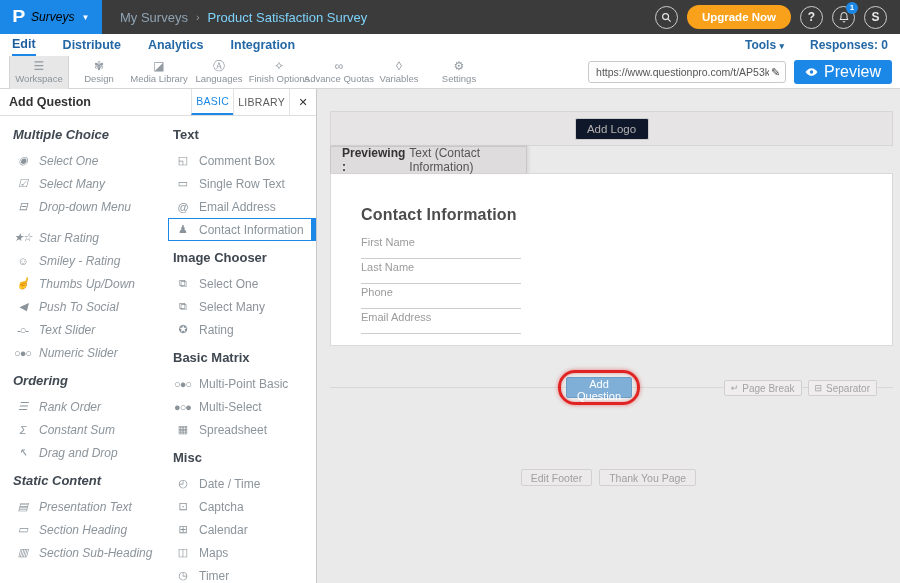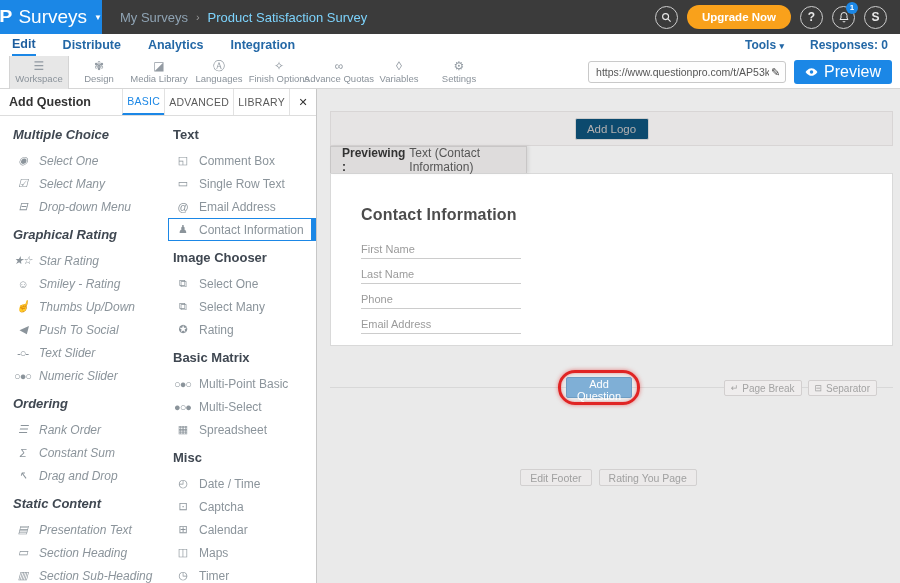--- a/index.html
+++ b/index.html
@@ -4,21 +4,21 @@
 <style>
   * { box-sizing: border-box; margin: 0; padding: 0; }
   html,body { width:900px; height:583px; overflow:hidden; }
   body { font-family: "Liberation Sans", sans-serif; }
   .app { position:relative; width:900px; height:583px; background:#eaeaea; overflow:hidden; }
 
   
   .topbar { display:flex; align-items:center; height:34px; background:#3b3b3b; }
   .brand { display:flex; align-items:center; justify-content:center; gap:7px; width:102px; height:34px; background:#1b87e6; cursor:pointer; }
   .brand .logo { color:#fff; font-weight:bold; font-size:17px; transform:scaleX(1.15); }
-  .brand .brand-label { color:#ffffff; font-size:19px; }
+  .brand .brand-label { color:#000000; font-size:12px;font-style:italic; }
   .brand .caret { color:#fff; font-size:8px; }
   .crumbs { display:flex; align-items:center; gap:8px; margin-left:18px; font-size:13px; }
   .crumb-parent { color:#8fa3b3; cursor:pointer; }
   .crumb-sep { color:#9b9b9b; font-size:11px; }
   .crumb-current { color:#7dd3fc; }
   .top-right { margin-left:auto; display:flex; align-items:center; gap:9px; padding-right:13px; }
   .circle-btn { position:relative; width:23px; height:23px; border:1.5px solid #cccccc; border-radius:50%; display:flex; align-items:center; justify-content:center; color:#e8e8e8; font-size:12px; font-weight:bold; cursor:pointer; }
   .upgrade-btn { height:24px; padding:0 15px; border:none; border-radius:12px; background:#f9a11b; color:#fff; font-size:11.5px; font-weight:bold; font-family:inherit; cursor:pointer; }
   .badge { position:absolute; top:-5px; right:-4px; min-width:12px; height:12px; border-radius:6px; background:#1b87e6; color:#fff; font-size:8px; font-weight:bold; display:flex; align-items:center; justify-content:center; padding:0 2px; }
 
@@ -60,27 +60,27 @@
   .qt-item { height:23px; display:flex; align-items:center; gap:7px; color:#8b949b; font-size:12px; cursor:pointer; }
   .qt-glyph { width:19px; flex:none; text-align:center; font-size:11px; color:#8b949b; letter-spacing:-1px; }
   .qt-label { white-space:nowrap; }
   .qt-plus { display:none; }
   .qt-item.selected { border:1px solid #1b87e6; margin-left:-5px; padding-left:4px; height:23px; }
   .qt-item.selected .qt-plus { display:flex; margin-left:auto; width:21px; height:21px; background:#1b87e6; color:#fff; font-size:14px; font-weight:bold; align-items:center; justify-content:center; cursor:pointer; }
 
   
   .canvas { position:relative; flex:1; background:#eaeaea; }
   .logo-band { position:absolute; left:13px; right:7px; top:22px; height:35px; background:#e6e4e4; border:1px solid #d8d5d5; display:flex; align-items:center; justify-content:center; }
-  .add-logo-btn { width:74px; height:22px; background:#0c4a6e; border:1px solid #ccc; border-radius:2px; color:#b3b0b0; font-size:11.5px; font-family:inherit; cursor:pointer; }
+  .add-logo-btn { width:74px; height:22px; background:#0f172a; border:1px solid #ccc; border-radius:2px; color:#b3b0b0; font-size:11.5px; font-family:inherit; cursor:pointer; }
   .preview-tab { position:absolute; left:13px; top:57px; width:197px; height:27px; background:#dedcdc; border:1px solid #c8c6c6; border-bottom:none; display:flex; align-items:center; padding-left:11px; font-size:12px; color:#555; box-shadow:2px 0 3px rgba(0,0,0,.08); z-index:2; }
   .preview-tab b { color:#333; margin-right:4px; }
   .card { position:absolute; left:13px; right:7px; top:84px; height:173px; background:#fff; border:1px solid #d9d9d9; z-index:1; }
   .card h2 { margin:32px 0 0 30px; font-size:16px; font-weight:bold; color:#4c4c4c; letter-spacing:.2px; }
   .form-fields { margin:10px 0 0 30px; width:160px; }
-  .form-field { height:25px; display:flex; align-items:flex-end; border-bottom:1px solid #ccc; font-size:11px; color:#9b9b9b; padding-bottom:3px; cursor:text; }
+  .form-field { height:25px; display:flex; align-items:flex-end; border-bottom:1px solid #ccc; font-size:11px; color:#9b9b9b; padding-bottom:10px; cursor:text; }
   .rule { position:absolute; left:13px; right:7px; top:298px; height:1px; background:#d8d8d8; }
   .red-ring { position:absolute; left:241px; top:281px; width:82px; height:35px; border:3px solid #e02424; border-radius:17px; box-shadow:0 0 4px rgba(224,36,36,.55), inset 0 0 3px rgba(224,36,36,.45); display:flex; align-items:center; justify-content:center; z-index:3; }
   .add-q-btn { width:66px; height:21px; background:#7fafd6; border:1px solid #6d9dc4; border-radius:2px; color:#fff; font-size:11px; font-family:inherit; cursor:pointer; }
   .pb-sep { position:absolute; top:291px; right:23px; display:flex; gap:6px; z-index:2; }
   .mini-btn { height:16px; padding:0 6px; background:#efeded; border:1px solid #d2cfcf; border-radius:2px; color:#a3a3a3; font-size:10px; font-family:inherit; display:flex; align-items:center; gap:4px; cursor:pointer; }
   .mini-btn .mini-glyph { font-size:9px; }
   .footer-btns { position:absolute; left:0; right:0; top:344px; display:flex; justify-content:center; gap:7px;margin-top:36px; }
   .gray-btn { height:17px; padding:0 9px; background:#eceaea; border:1px solid #d2d0d0; border-radius:2px; color:#a0a0a0; font-size:10.5px; font-family:inherit; cursor:pointer; }
 </style>
 </head>
@@ -187,21 +187,20 @@
   </div>
 
   <div class="body">
 
     <aside class="panel">
       <div class="panel-header">
         <span class="panel-title">Add Question</span>
         <div style="display:flex;align-items:stretch;">
 
         <span class="panel-tab active">BASIC</span>
-            <span class="panel-tab">ADVANCED</span>
             <span class="panel-tab">LIBRARY</span>
           </div>
         <span class="panel-close">
             <span>✕</span>
           </span>
       </div>
       <div class="panel-cols">
         <div class="col1">
 
         <div class="group">
@@ -219,21 +218,20 @@
 
                   </div>
                 <div class="qt-item">
                     <span class="qt-glyph">⊟</span>
                     <span class="qt-label">Drop-down Menu</span>
 
                   </div>
               </div>
             </div>
             <div class="group">
-              <div class="group-heading">Graphical Rating</div>
               <div>
 
               <div class="qt-item">
                     <span class="qt-glyph">★☆</span>
                     <span class="qt-label">Star Rating</span>
 
                   </div>
                 <div class="qt-item">
                     <span class="qt-glyph">☺</span>
                     <span class="qt-label">Smiley - Rating</span>
@@ -436,18 +434,18 @@
           <span class="mini-glyph">↵</span>
           <span>Page Break</span>
         </button>
         <button class="mini-btn">
           <span class="mini-glyph">⊟</span>
           <span>Separator</span>
         </button>
       </div>
       <div class="footer-btns">
         <button class="gray-btn">Edit Footer</button>
-        <button class="gray-btn">Rating You Page</button>
+        <button class="gray-btn">Thank You Page</button>
       </div>
     </main>
 
   </div>
 </div>
 
 </body></html>

